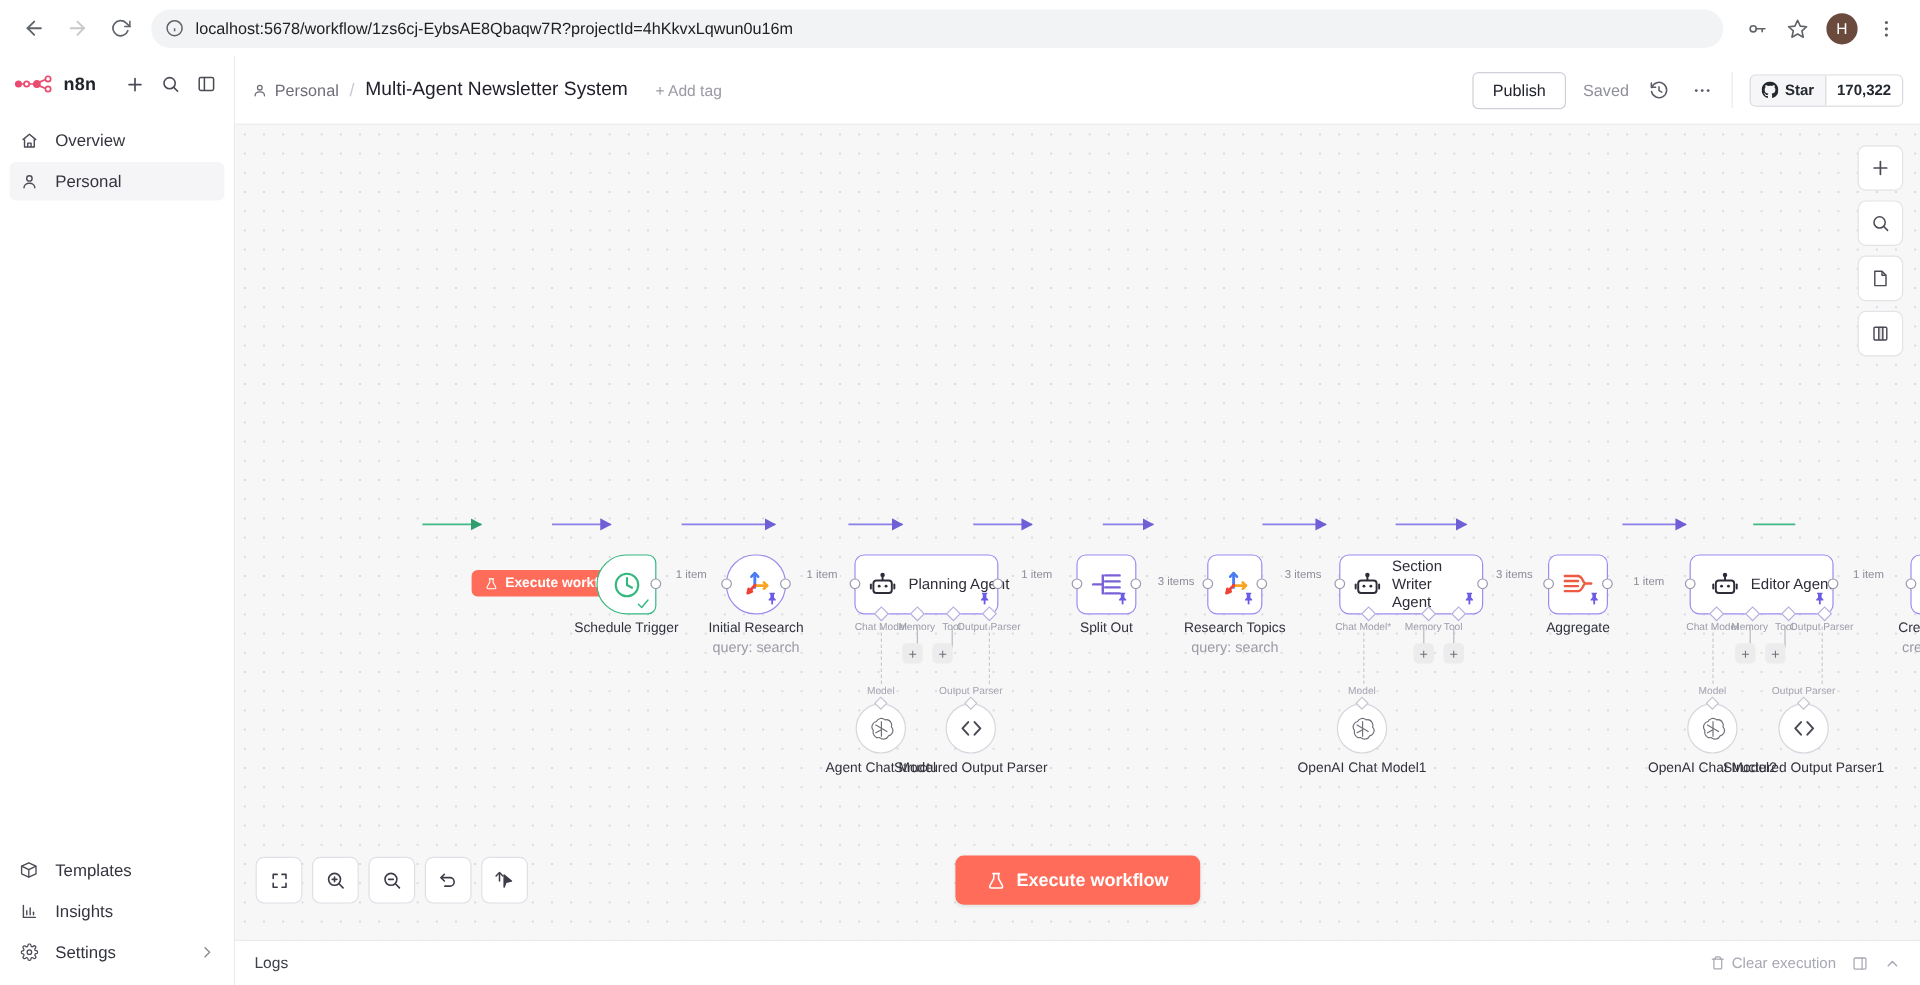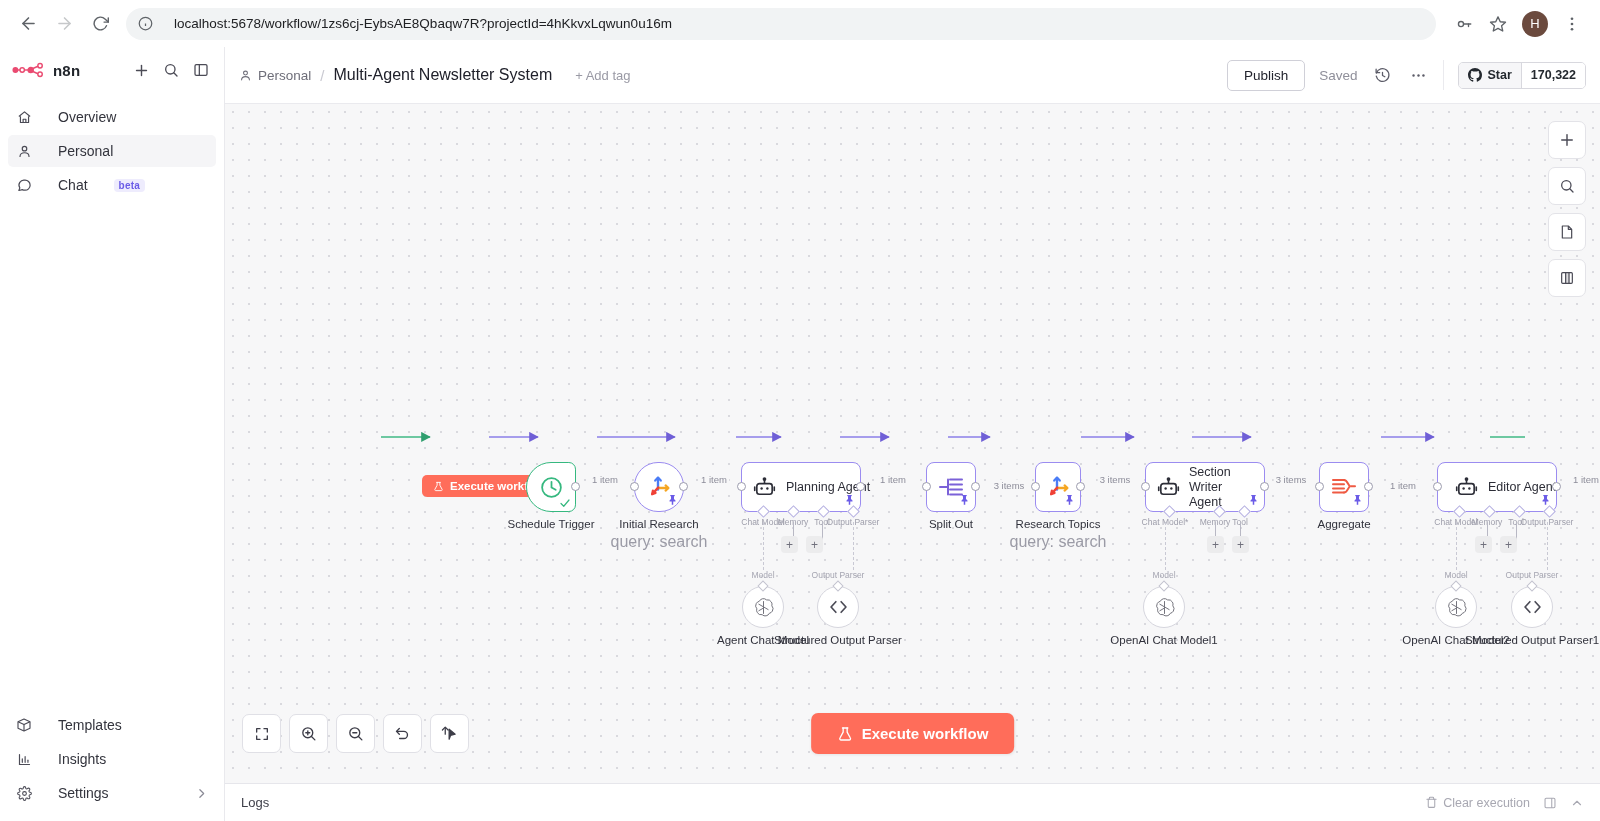--- a/index.html
+++ b/index.html
@@ -20,21 +20,21 @@
   }
   .nav-btn {
     width: 32px; height: 32px; border-radius: 50%;
     display: flex; align-items: center; justify-content: center;
     color: #5f6368; flex: none;
   }
   .nav-btn.disabled { color: #c6c8ca; }
   .omnibox {
     flex: 1; height: 32px; margin: 0 8px 0 6px;
     background: #f1f3f4; border-radius: 16px;
-    display: flex; align-items: center; padding: 0 12px; gap: 21px;
+    display: flex; align-items: center; padding: 0 12px; gap: 10px;
   }
   .omnibox .url {
     font-size: 13.5px; color: #202124; white-space: nowrap;
     overflow: hidden; text-overflow: ellipsis;
   }
   .omni-right { display: flex; align-items: center; gap: 2px; }
   .icon-btn {
     width: 32px; height: 32px; border-radius: 50%;
     display: flex; align-items: center; justify-content: center;
     color: #5f6368; flex: none;
@@ -44,35 +44,35 @@
     background: #6b4a3e; color: #fff;
     display: flex; align-items: center; justify-content: center;
     font-size: 13px; font-weight: 500; margin: 0 6px;
   }
 
   
   .app { position: absolute; top: 47px; left: 0; right: 0; bottom: 0; display: flex; }
 
   
   .sidebar {
-    width: 225px; flex: none; background: #fff;
+    width: 196px; flex: none; background: #fff;
     border-right: 1px solid #e9e9ed;
     display: flex; flex-direction: column;
     padding: 0 8px;
   }
   .side-top {
     height: 46px; display: flex; align-items: center;
     gap: 8px; padding: 0 4px;
   }
   .brand { display: flex; align-items: center; gap: 7px; flex: 1; }
   .brand-name { font-size: 15px; font-weight: 700; color: #21252b; letter-spacing: .2px; }
   .side-top .mini { width: 22px; height: 22px; display: flex; align-items: center; justify-content: center; color: #4b4b56; }
   .side-items { margin-top: 8px; display: flex; flex-direction: column; gap: 2px; }
   .side-item {
-    height: 32px; display: flex; align-items: center; gap: 26px;
+    height: 32px; display: flex; align-items: center; gap: 14px;
     padding: 0 8px; border-radius: 5px;
     font-size: 14px; color: #33343d;
   }
   .side-item .si-ic { width: 16px; height: 16px; display: flex; align-items: center; justify-content: center; color: #4b4b56; flex: none; }
   .side-item.active { background: #f5f5f7; }
   .badge-beta {
     font-size: 10px; font-weight: 700; color: #6b5ce7;
     background: #eeecfd; border-radius: 4px; padding: 1px 5px;
     letter-spacing: .2px;
   }
@@ -191,21 +191,21 @@
     border-radius: 28px 8px 8px 28px;
   }
   .node-label {
     position: absolute; top: calc(100% + 6px); left: 50%;
     transform: translateX(-50%);
     font-size: 11.5px; color: #31323c; text-align: center;
     white-space: nowrap; line-height: 1.25;
   }
   .node-label.wrap { white-space: normal; width: 150px; }
   .node-sub {
-    display: block; font-size: 16px; color: #9b9ba6; margin-top: 1px;
+    display: block; font-size: 12px; color: #9b9ba6; margin-top: 1px;
   }
   .node-inner-label {
     font-size: 12.5px; color: #2c2d37; white-space: nowrap;
   }
   .pin {
     position: absolute; right: 6px; bottom: 4px;
     color: #6b5ce7; font-size: 10px; line-height: 1;
   }
   .port {
     position: absolute; width: 9px; height: 9px;
@@ -371,29 +371,20 @@
       </div>
       <div class="side-item active">
         <span class="si-ic">
           <svg width="15" height="15" viewBox="0 0 24 24" fill="none" stroke="currentColor" stroke-width="1.9" stroke-linecap="round">
               <circle cx="12" cy="7.5" r="3.6"></circle>
               <path d="M4.8 20c0-3.6 3.2-6 7.2-6s7.2 2.4 7.2 6"></path>
             </svg>
         </span>
         <span>Personal</span>
       </div>
-      <div class="side-item">
-        <span class="si-ic">
-          <svg width="15" height="15" viewBox="0 0 24 24" fill="none" stroke="currentColor" stroke-width="1.9" stroke-linejoin="round">
-              <path d="M21 11.5a8 8 0 0 1-8.5 8 9 9 0 0 1-4-.9L3 20l1.5-4.2A8 8 0 0 1 12.5 3.5a8 8 0 0 1 8.5 8z"></path>
-            </svg>
-        </span>
-        <span>Chat</span>
-        <span class="badge-beta">beta</span>
-      </div>
     </div>
 
     <div class="side-bottom">
       <div class="side-item">
         <span class="si-ic">
           <svg width="16" height="16" viewBox="0 0 24 24" fill="none" stroke="currentColor" stroke-width="1.7" stroke-linejoin="round">
               <path d="M12 3 3 7.2v9.6L12 21l9-4.2V7.2z"></path>
               <path d="M3 7.2 12 11.4l9-4.2"></path>
               <path d="M12 11.4V21"></path>
             </svg>

